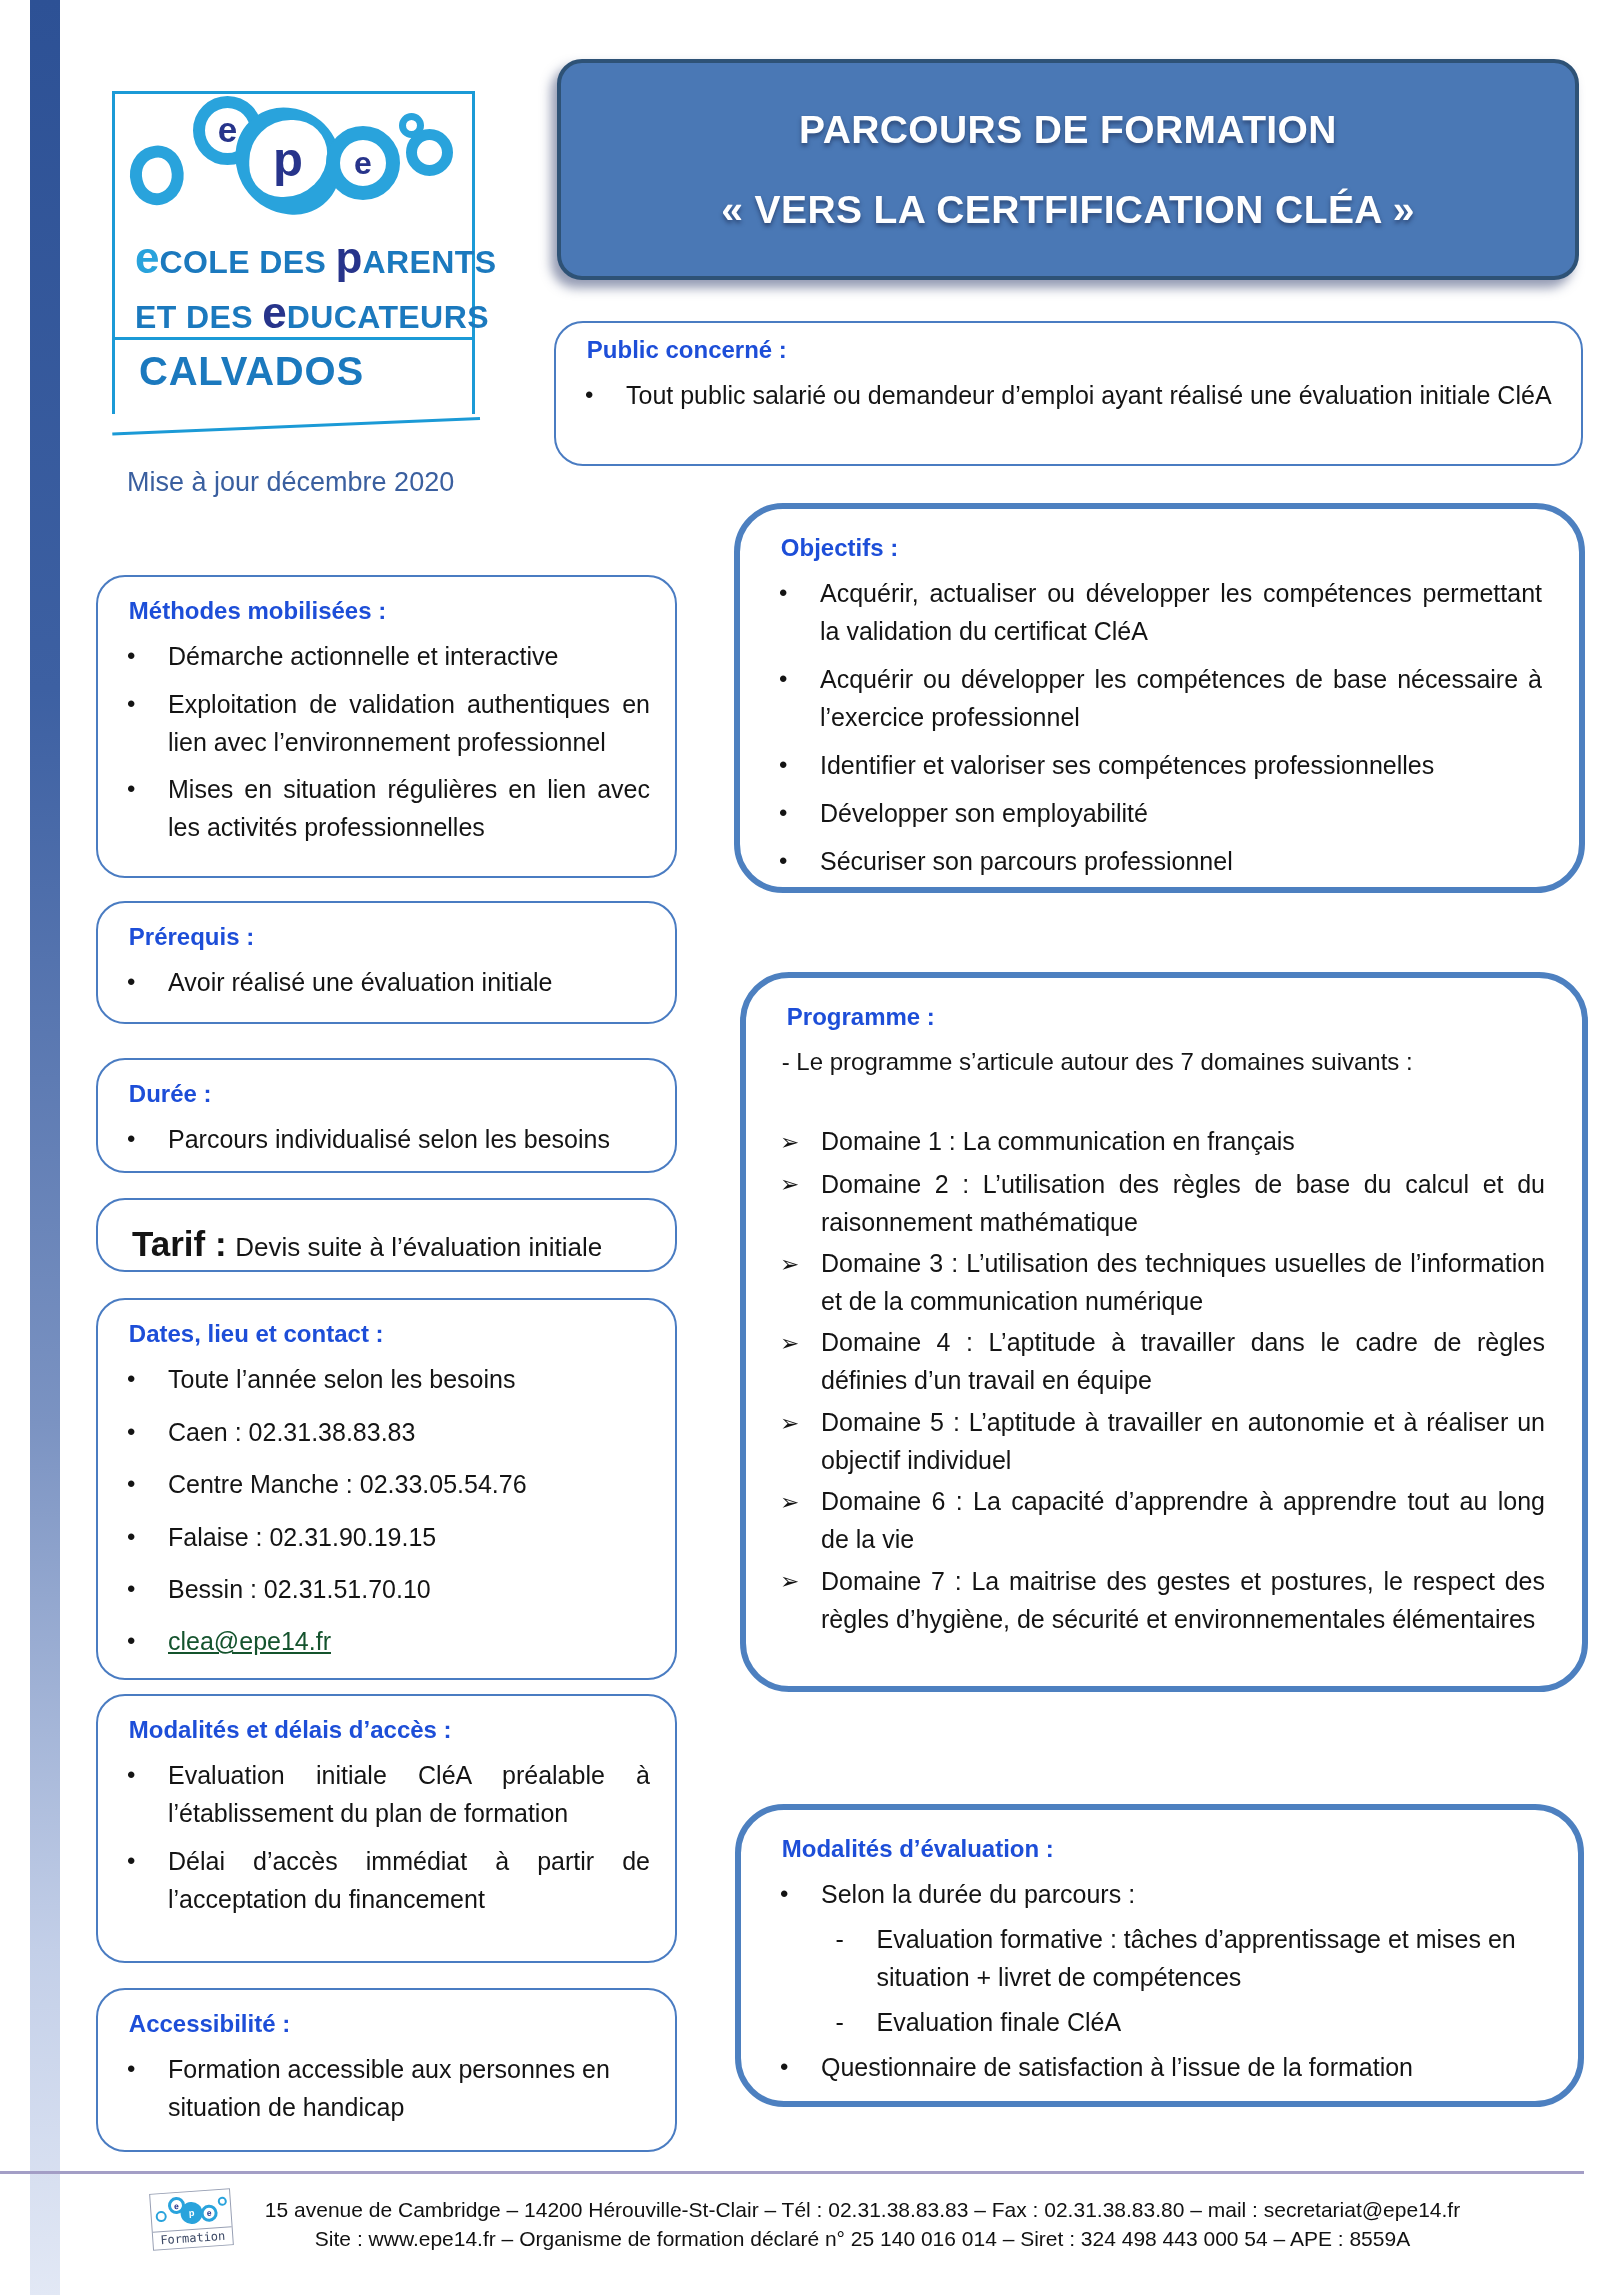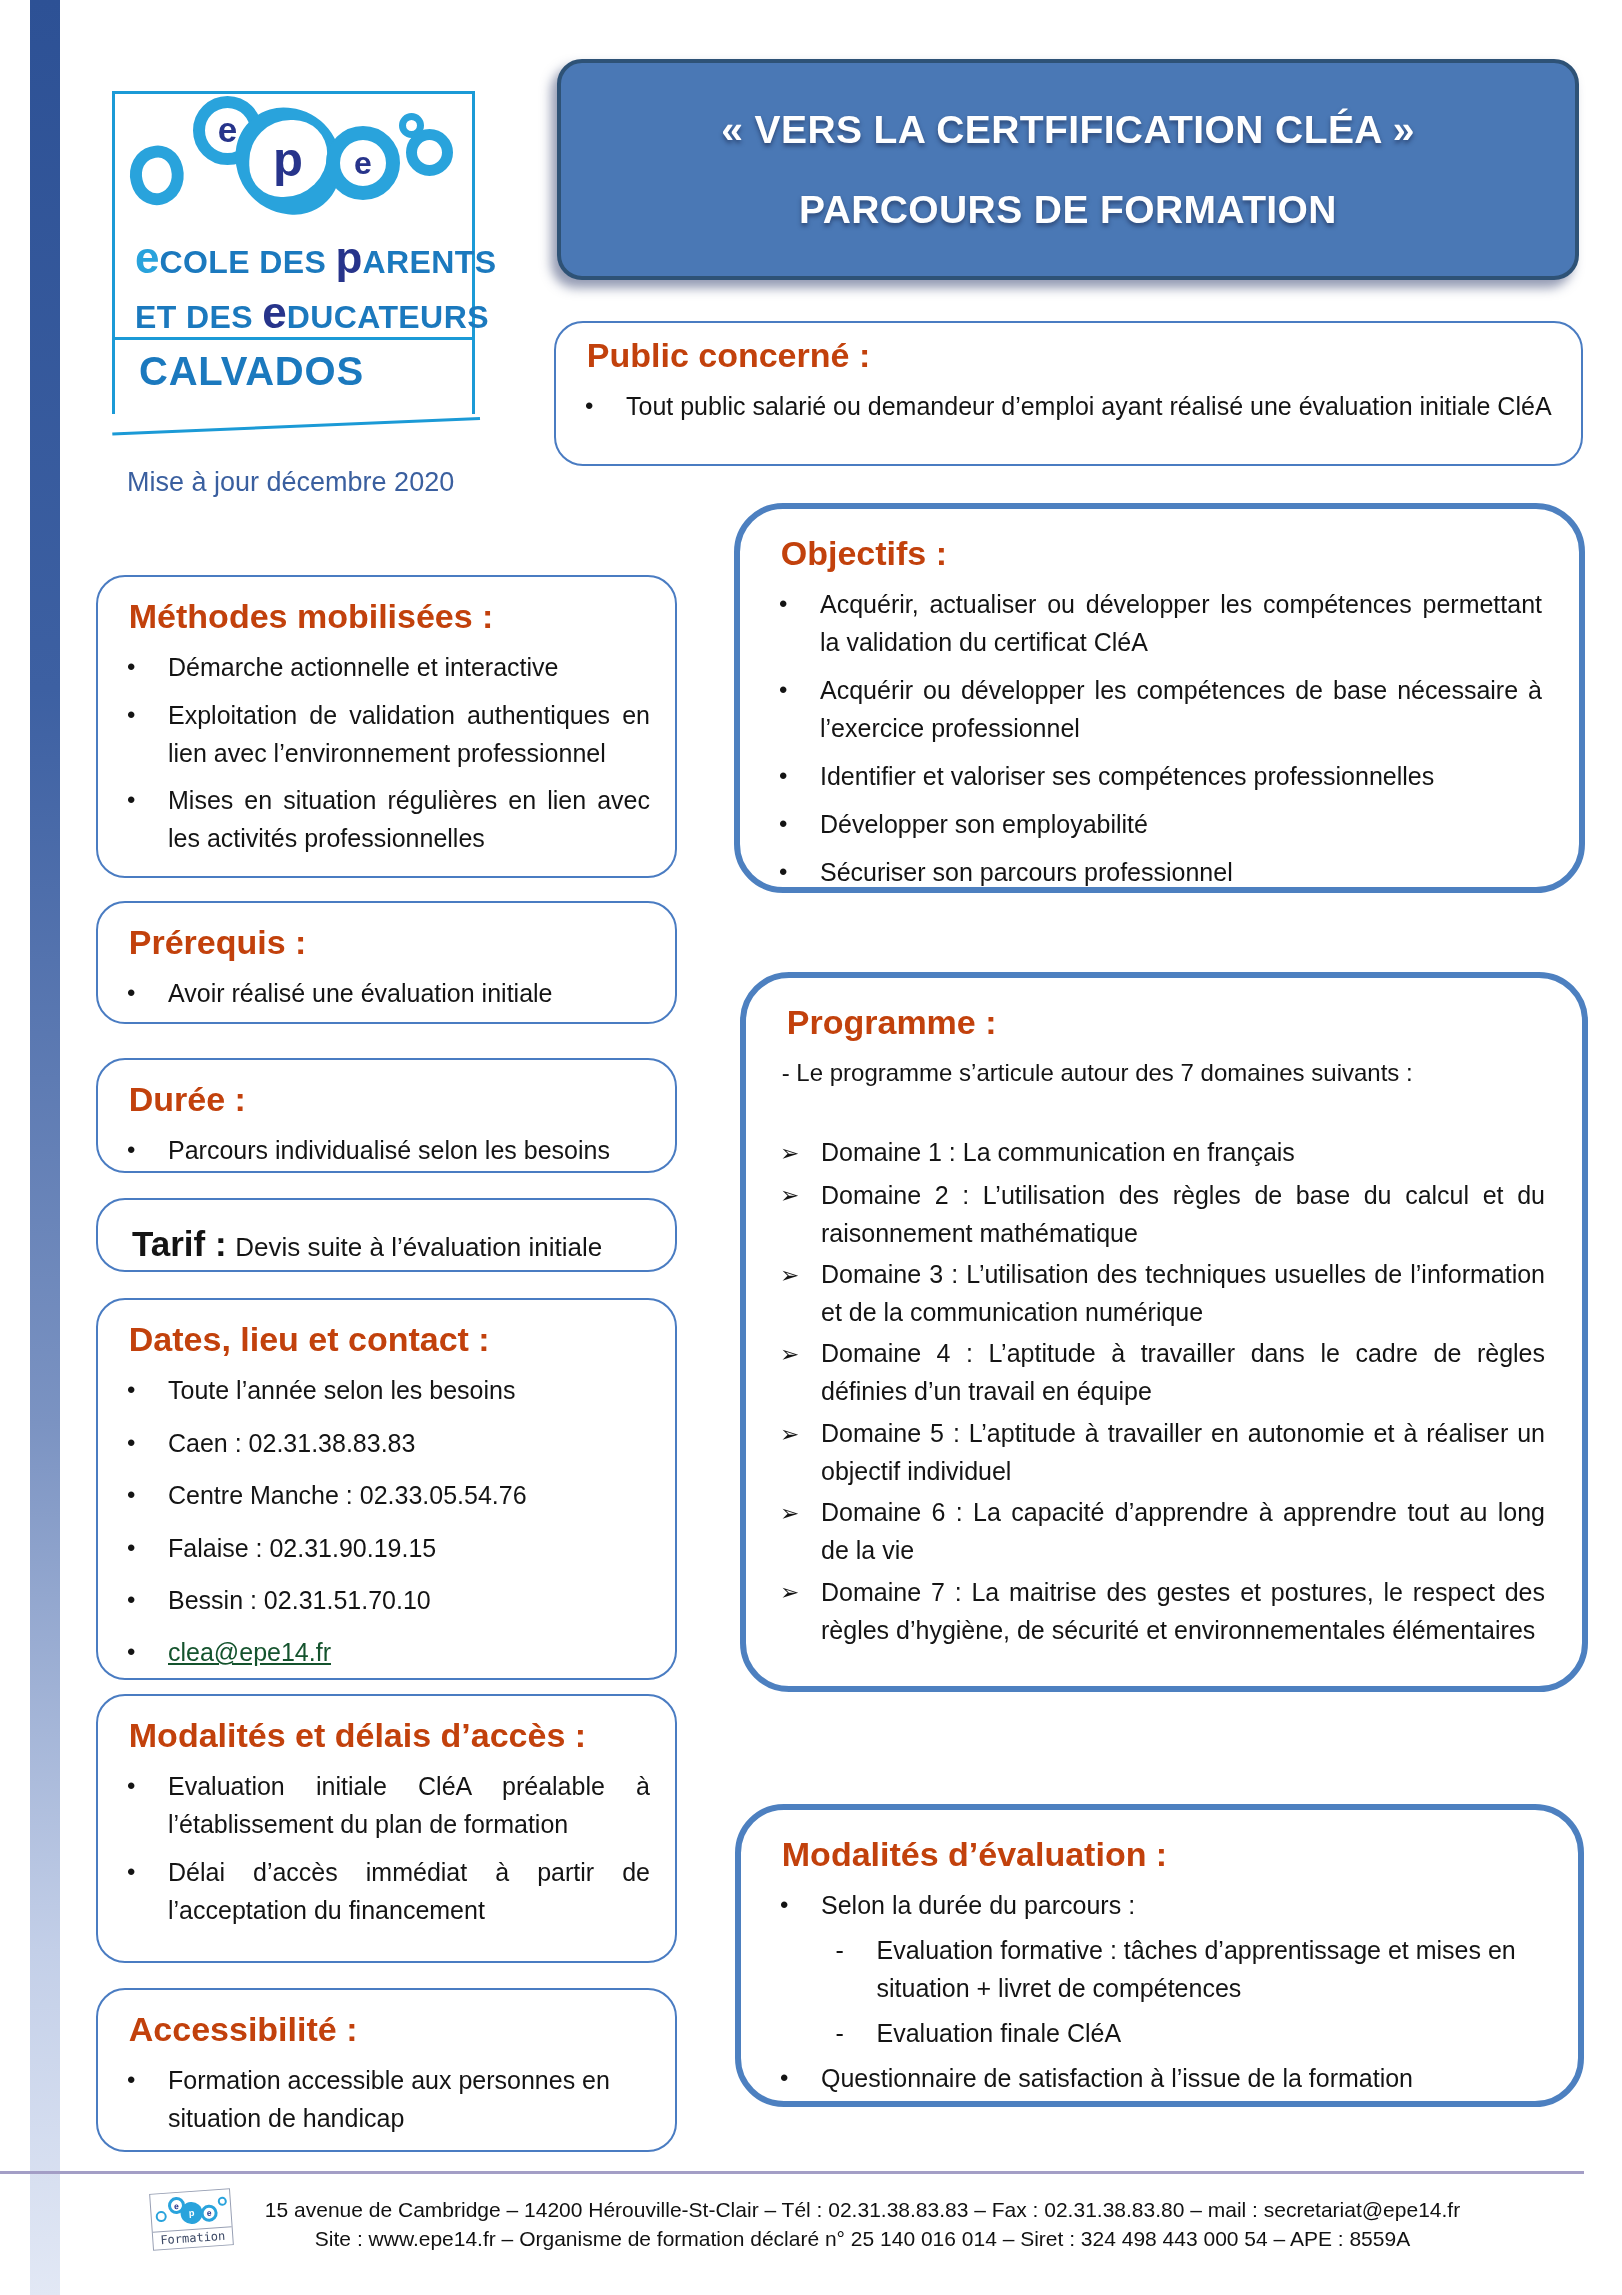--- a/index.html
+++ b/index.html
@@ -42,21 +42,21 @@
   .banner{position:absolute;left:557px;top:59px;width:1022px;height:221px;background:#4a78b5;
     border:4.2px solid #2e5276;border-radius:25px;box-sizing:border-box;
     box-shadow:-6px 7.6px 11px rgba(44,58,106,.5);
     display:flex;flex-direction:column;justify-content:space-evenly;align-items:center;padding:8.5px 0;}
   .banner div{color:#fff;font-weight:bold;font-size:39px;letter-spacing:0.4px;
     text-shadow:0 3.4px 4.2px rgba(15,25,60,.5);}
   
   .panel{position:absolute;background:#fff;border:2.5px solid #4a7cc2;border-radius:29px;
     box-sizing:border-box;padding:17px 25px 12px 24px;}
   .panel.thick{border-width:6px;border-color:#4d80c0;border-radius:49px;padding:22px 37px 12px 34px;}
-  .box-title{font-weight:bold;font-size:34px;color:#c2410c;margin:3.4px 0 12px 6.8px;}
+  .box-title{font-weight:bold;font-size:24px;color:#1d4ed8;margin:3.4px 0 12px 6.8px;}
   .box-intro{font-size:24px;line-height:38px;margin:1.7px 0 41px 1.7px;}
   .item{display:flex;font-size:25px;line-height:38px;margin-bottom:10px;}
   .item .marker{flex:0 0 41px;text-align:left;}
   .item .m-dot{font-size:24px;padding-left:5px;}
   .item .m-arrow{font-size:23px;padding-top:0.8px;}
   .item .m-dash{padding-left:8.5px;}
   .item .txt{flex:1;}
   .item.jt .txt{text-align:justify;}
   .item.ind{margin-left:52px;}
   .link{color:#14532d;text-decoration:underline;}
@@ -111,22 +111,22 @@
     <div><span class="s-caps">ET DES </span><span class="s-init-navy">e</span><span class="s-caps">DUCATEURS</span></div>
   </div>
   <div class="logo-divider"></div>
   <div class="logo-region">CALVADOS</div>
   <div class="logo-slant"></div>
 </div>
 
 <div class="update-note">Mise à jour décembre 2020</div>
 
 <div class="banner">
+  <div>PARCOURS DE FORMATION</div>
   <div>« VERS LA CERTFIFICATION CLÉA »</div>
-  <div>PARCOURS DE FORMATION</div>
 </div>
 
 <div class="panel" id="box-public" style="left:554px;top:321px;width:1029px;height:145px;padding-top:10px;">
   <div class="box-title">Public concerné :</div>
   <div class="box-items">
       <div class="item jt">
         <span class="marker m-dot">•</span>
         <span class="txt">Tout public salarié ou demandeur d’emploi ayant réalisé une évaluation initiale CléA</span>
       </div>
     </div>

